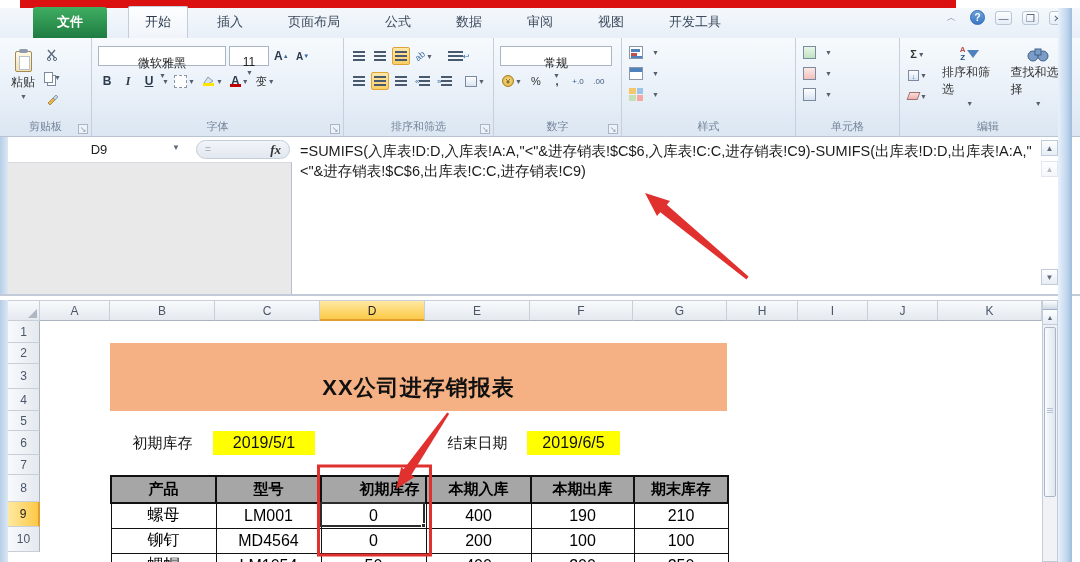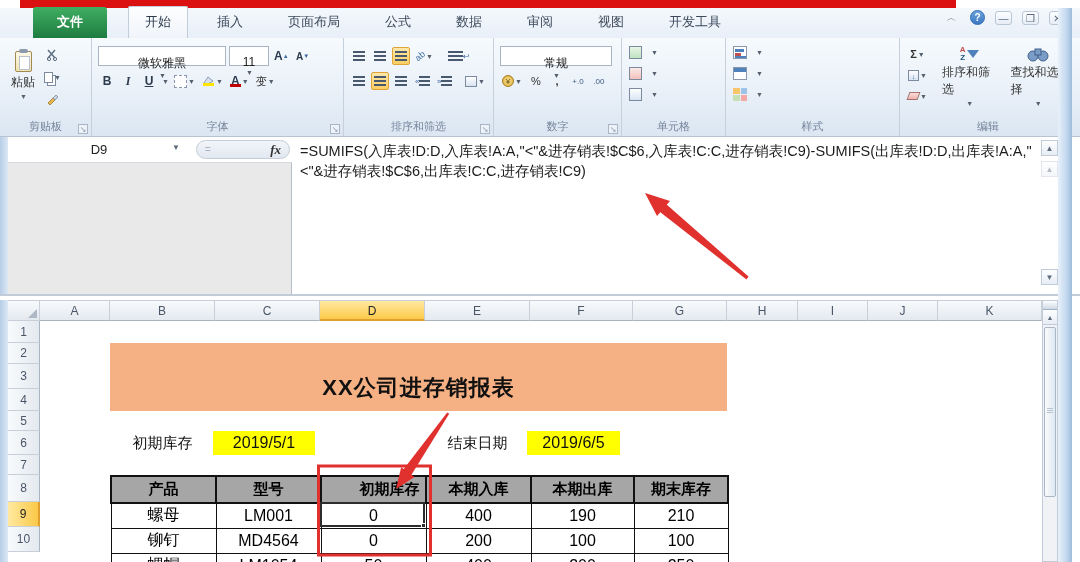--- a/index.html
+++ b/index.html
@@ -310,39 +310,20 @@
           </span>
         <span class="rbtn mini">%</span>
         <span class="rbtn mini" style="font-weight:bold">,</span>
         <span class="rbtn" style="font-size:8px;color:#3b5a80">+.0</span>
         <span class="rbtn" style="font-size:8px;color:#3b5a80">.00</span>
       </div>
       <span class="glabel">数字</span>
       <span class="launcher">↘</span>
     </div>
 
-    <div class="rgroup" style="width:104px">
-      <div class="stack-item">
-        <span class="sq" style="background:linear-gradient(#e7f5e7,#bfe3bf)"></span>
-        <span></span>
-          <span class="caret">▼</span>
-      </div>
-      <div class="stack-item">
-        <span class="sq" style="background:linear-gradient(#fbe9e7,#f2c0ba)"></span>
-        <span></span>
-          <span class="caret">▼</span>
-      </div>
-      <div class="stack-item">
-        <span class="sq"></span>
-        <span></span>
-          <span class="caret">▼</span>
-      </div>
-      <span class="glabel">单元格</span>
-    </div>
-
     <div class="rgroup" style="width:174px">
       <div class="stack-item">
         <span class="cf-icon">
             <i style="top:2px;width:9px"></i>
             <i style="top:6px;width:6px;background:#c0504d"></i>
             <i style="top:9px;width:11px"></i>
           </span>
         <span></span>
           <span class="caret">▼</span>
       </div>
@@ -355,20 +336,39 @@
         <span class="cs-icon">
             <i></i>
             <i></i>
             <i></i>
             <i></i>
           </span>
         <span></span>
           <span class="caret">▼</span>
       </div>
       <span class="glabel">样式</span>
+    </div>
+
+    <div class="rgroup" style="width:104px">
+      <div class="stack-item">
+        <span class="sq" style="background:linear-gradient(#e7f5e7,#bfe3bf)"></span>
+        <span></span>
+          <span class="caret">▼</span>
+      </div>
+      <div class="stack-item">
+        <span class="sq" style="background:linear-gradient(#fbe9e7,#f2c0ba)"></span>
+        <span></span>
+          <span class="caret">▼</span>
+      </div>
+      <div class="stack-item">
+        <span class="sq"></span>
+        <span></span>
+          <span class="caret">▼</span>
+      </div>
+      <span class="glabel">单元格</span>
     </div>
 
     <div class="rgroup" style="width:176px;border-right:none">
       <div style="display:flex">
         <div class="colstack" style="gap:3px;margin:3px 6px 0 2px">
           <span class="rbtn">
               <span style="font-weight:bold">Σ</span>
               <span class="caret">▼</span>
             </span>
           <span class="rbtn">

